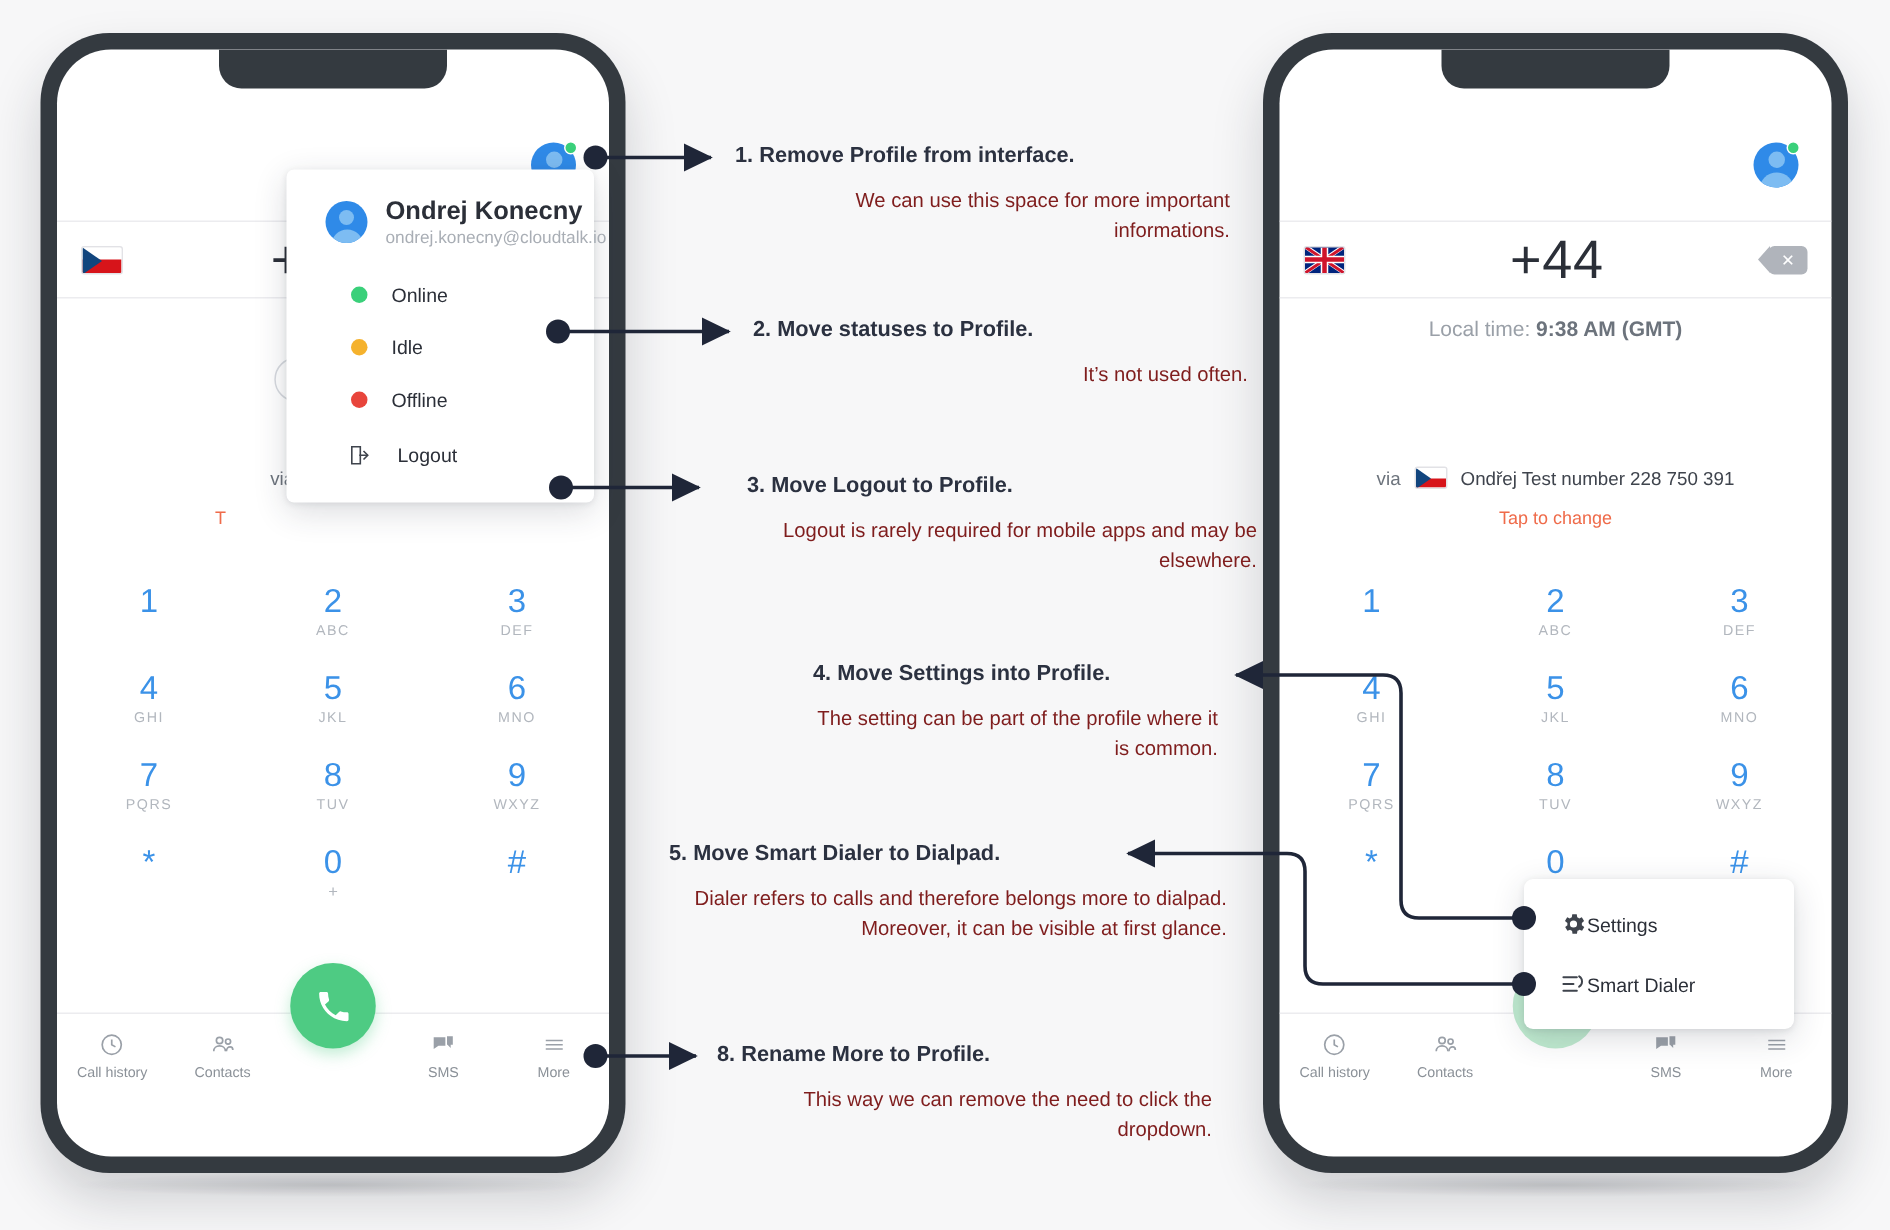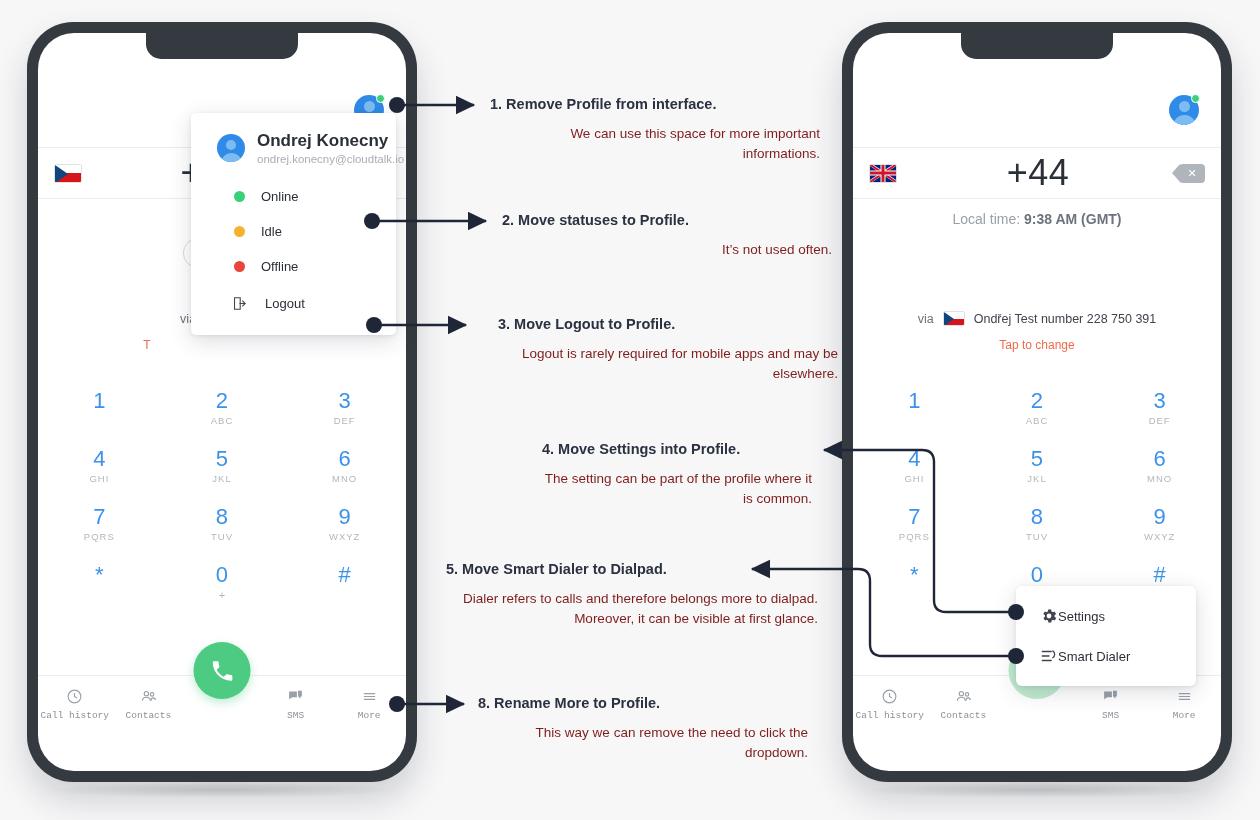--- a/index.html
+++ b/index.html
@@ -199,21 +199,21 @@
   
   .bottomnav {
     position:absolute; left:0; right:0; bottom:0;
     height:96px; border-top:1px solid #ececef;
     display:flex; align-items:flex-start; padding-top:12px;
   }
   .navitem {
     flex:1; display:flex; flex-direction:column;
     align-items:center; gap:5px; cursor:pointer;
   }
-  .navitem .lab { font-size:9.5px; color:#8b9198;font-family:Liberation Mono, monospace; }
+  .navitem .lab { font-size:9.5px; color:#8b9198; }
   .navitem svg { width:17px; height:17px; fill:none; stroke:#9aa0a8; stroke-width:1.6; }
   .navitem.spacer { pointer-events:none; }
 
   
   .dropdown {
     position:absolute; z-index: 20;
     background:#fff; border-radius:5px;
     box-shadow: 0 6px 22px rgba(40,45,60,.16), 0 1px 4px rgba(40,45,60,.10);
     padding: 14px 0 12px 0;
   }

